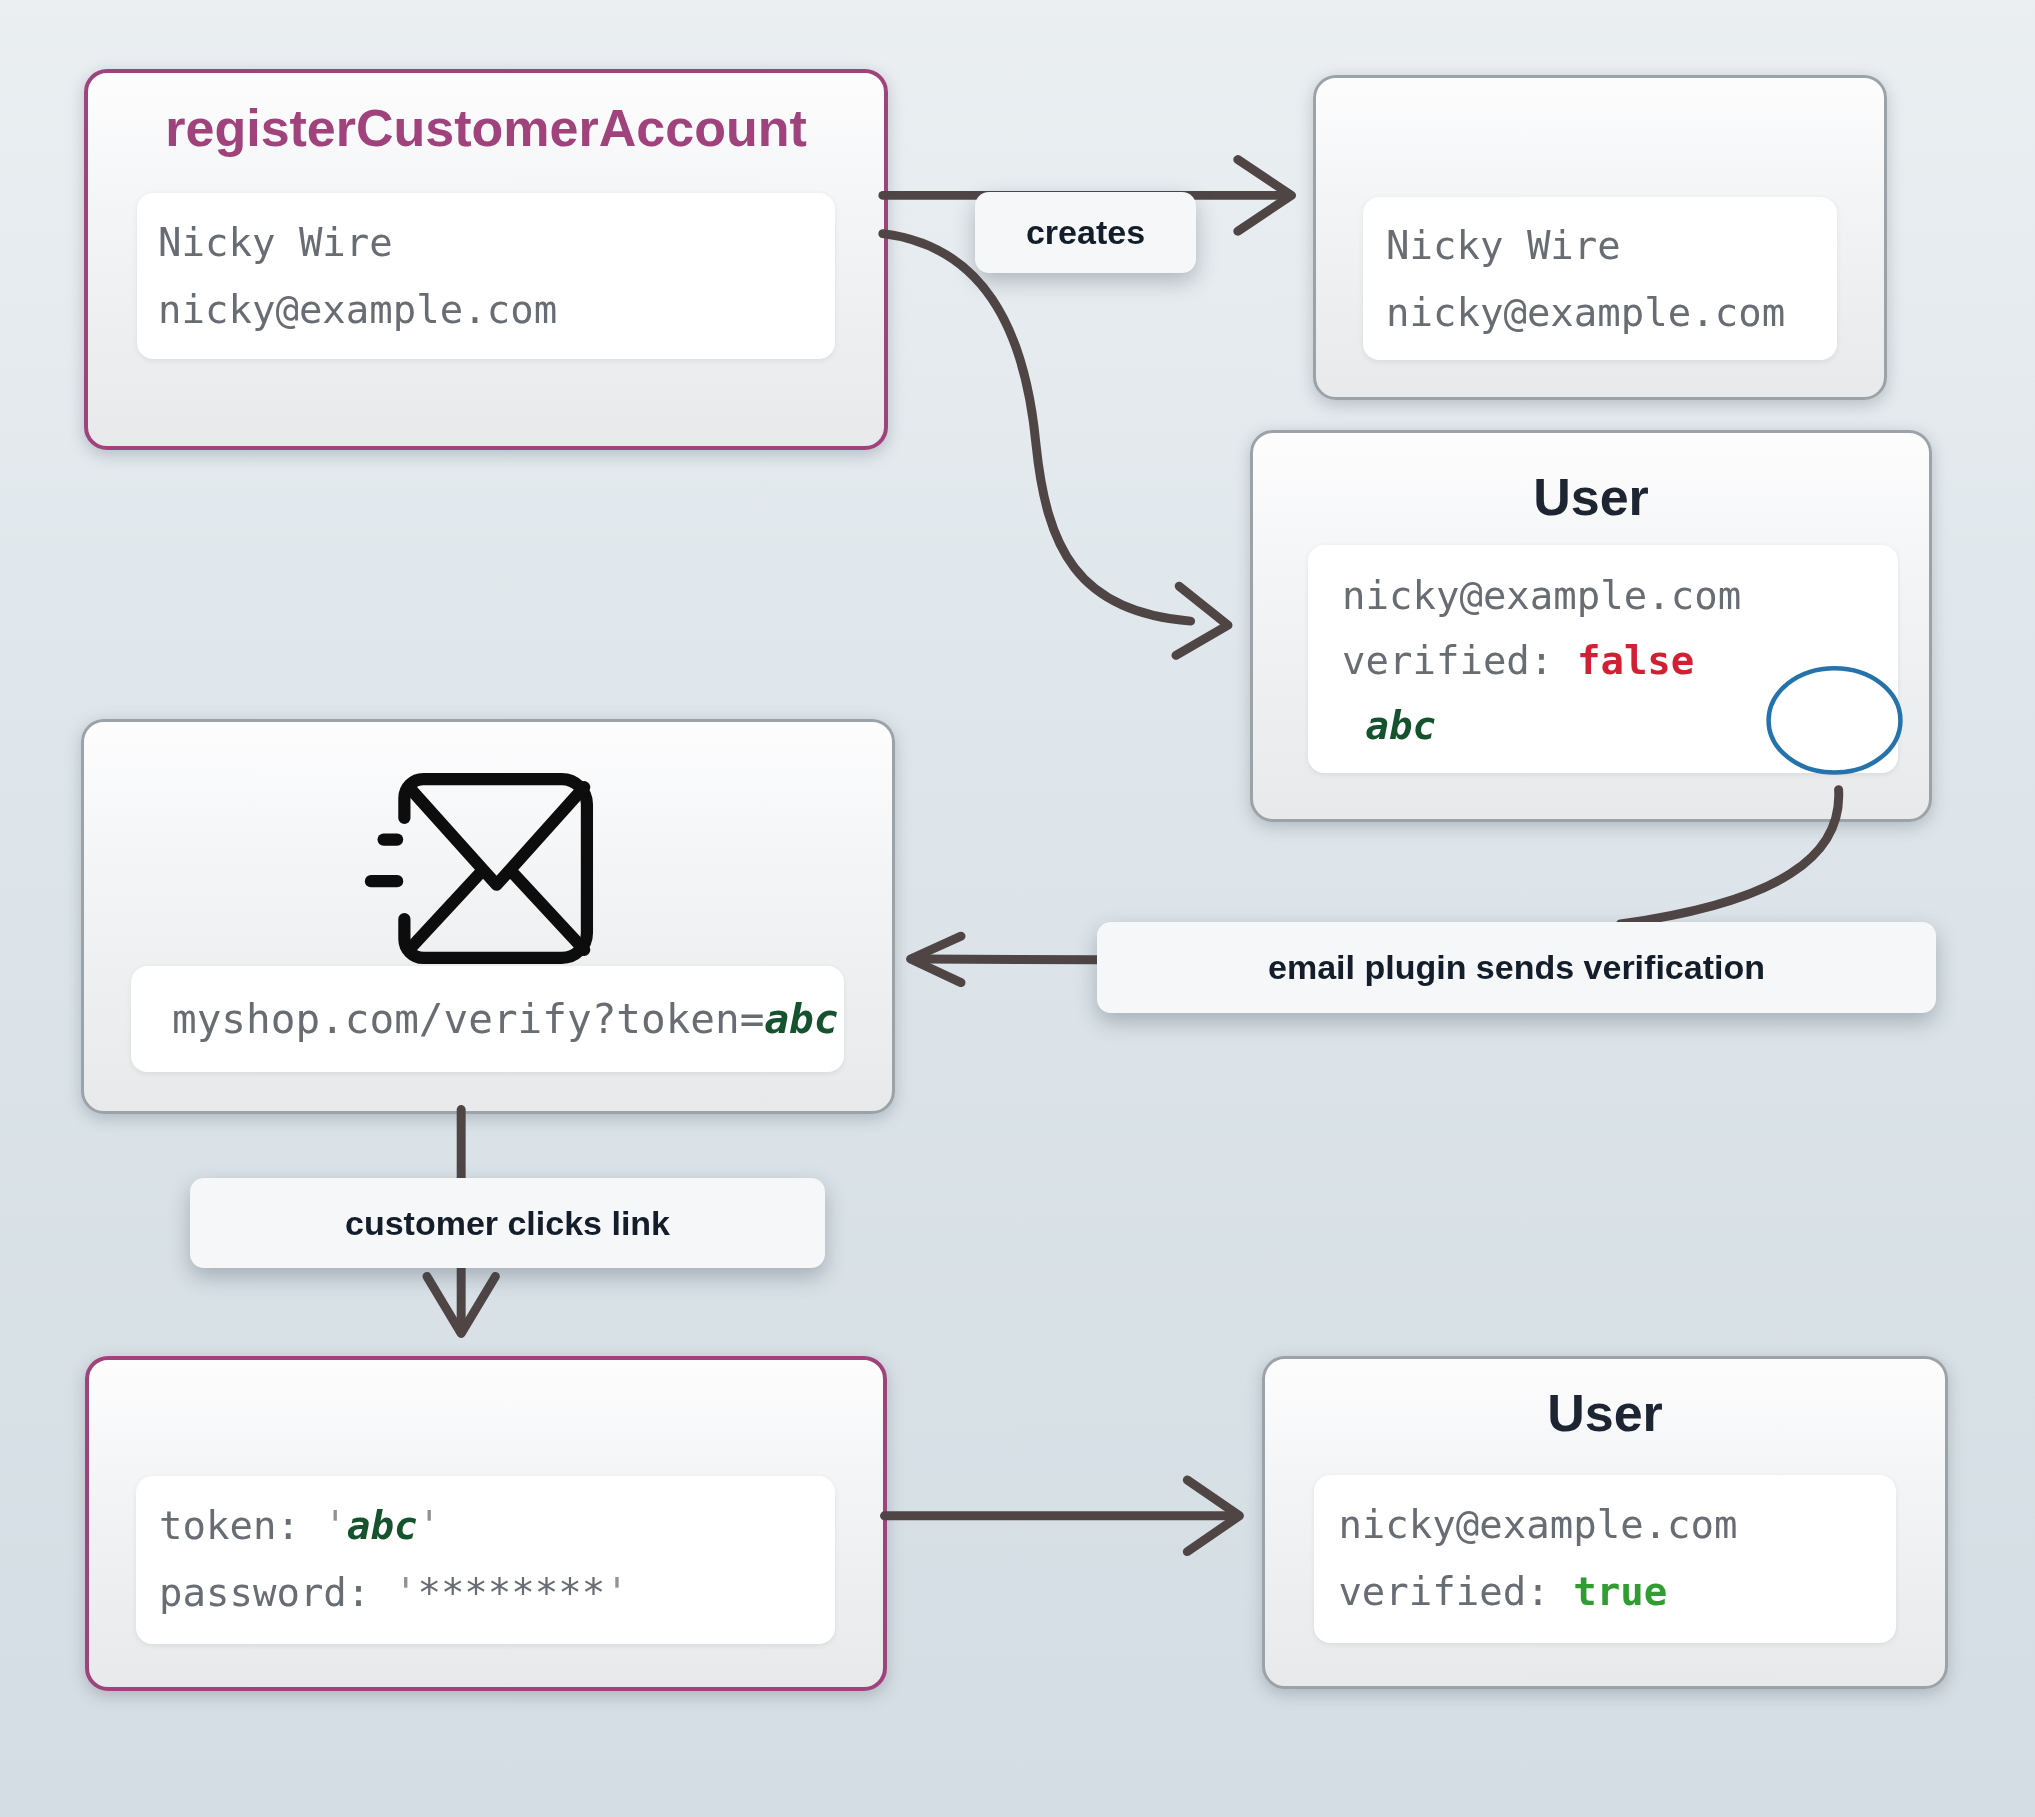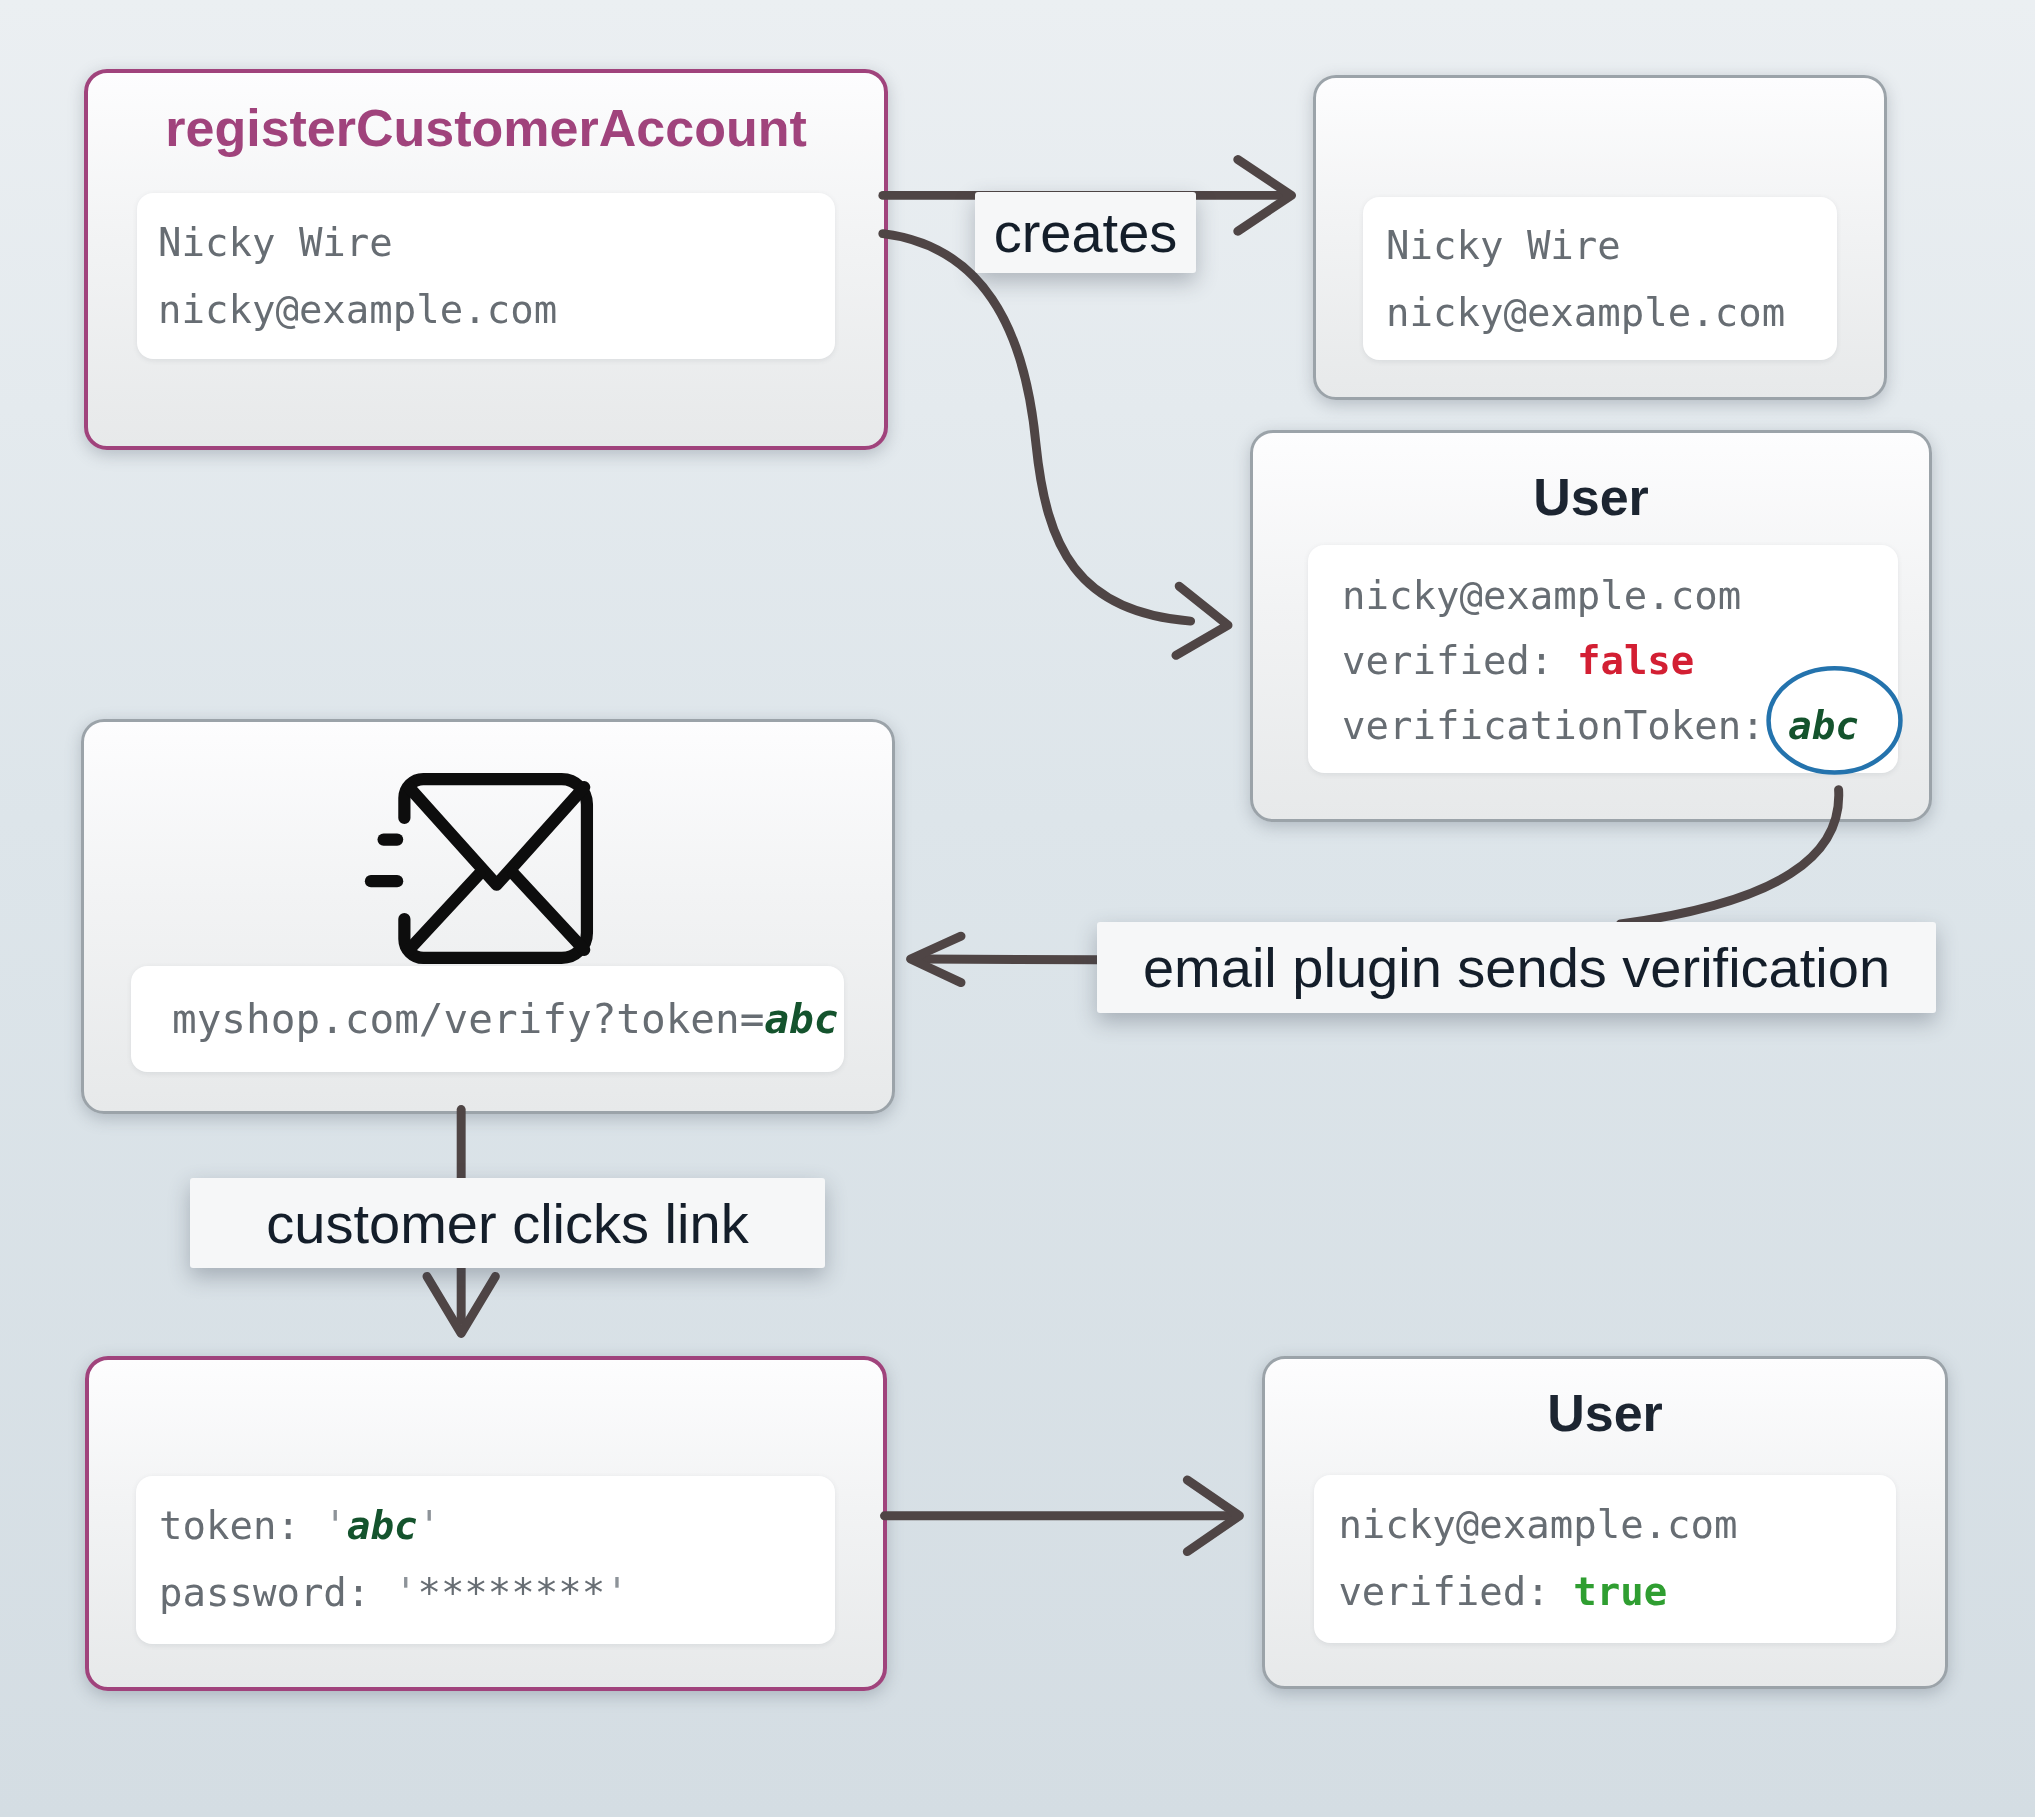--- a/index.html
+++ b/index.html
@@ -26,24 +26,24 @@
     box-shadow:0 1.6px 4.9px rgba(80,90,100,.10);
   }
   .line{height:67px;display:flex;align-items:center;white-space:pre;}
   .line.tight{height:65px;}
   .gapL{margin-left:23.6px;}
   .val-red{color:#d31f33;font-weight:700;}
   .val-green{color:#2f9e31;font-weight:700;}
   .val-blue{color:#14532d;font-weight:700;font-style:italic;}
   .quote{color:#8d9399;}
   .edge-label{
-    position:absolute;z-index:6;background:#f6f7f8;border-radius:3px;
+    position:absolute;z-index:6;background:#f6f7f8;border-radius:14px;
     box-shadow:0 8.1px 21px rgba(55,65,80,.32);
     display:flex;align-items:center;justify-content:center;
-    font-weight:400;font-size:56px;color:#141e2a;white-space:nowrap;
+    font-weight:700;font-size:34px;color:#141e2a;white-space:nowrap;
   }
   #arrows{position:absolute;left:0;top:0;z-index:5;pointer-events:none;}
   .arrow{stroke:#4f4545;stroke-width:11;fill:none;stroke-linecap:round;stroke-linejoin:round;}
   .token-ellipse{stroke:#2473ad;stroke-width:5.5;fill:none;}
   .mail-icon-stroke{stroke:#0d0d0d;stroke-width:1.35;fill:none;stroke-linecap:round;stroke-linejoin:round;}
 </style>
 </head>
 <body>
 
 <div id="canvas">
@@ -61,21 +61,21 @@
       <div class="line">Nicky Wire</div>
       <div class="line">nicky@example.com</div>
     </div>
   </div>
 
   <div class="box gray" style="left:1250px;top:430px;width:676px;height:386px;">
     <div class="box-title" style="top:33px;">User</div>
     <div class="inner" style="left:55px;top:112px;width:590px;height:228px;padding:18px 0 0 34px;box-sizing:border-box;">
       <div class="line tight">nicky@example.com</div>
       <div class="line tight"><span>verified:</span><span class="val-red gapL">false</span></div>
-      <div class="line tight"><span>verificationToken:</span><span class="val-blue gapL">abc</span></div>
+      <div class="line tight"><span class="val-blue gapL">abc</span></div>
     </div>
   </div>
 
   <div class="box gray" style="left:81px;top:719px;width:808px;height:389px;">
     <svg style="position:absolute;left:277px;top:47px;" width="244" height="199" viewBox="0 0 27 22">
       <path class="mail-icon-stroke" d="M6.9,1.1 H22.2 A2.8,2.8 0 0 1 25,3.9 V18.1 A2.8,2.8 0 0 1 22.2,20.9 H6.9 A2.1,2.1 0 0 1 4.8,18.8 V16.6 M4.8,5.4 V3.2 A2.1,2.1 0 0 1 6.9,1.1"></path>
       <path class="mail-icon-stroke" d="M5.3,2 L15,12.8 L24.7,2"></path>
       <path class="mail-icon-stroke" d="M5.3,20 L13.1,11.6"></path>
       <path class="mail-icon-stroke" d="M24.7,20 L16.9,11.6"></path>
       <path class="mail-icon-stroke" d="M2.5,7.8 H4 "></path>

